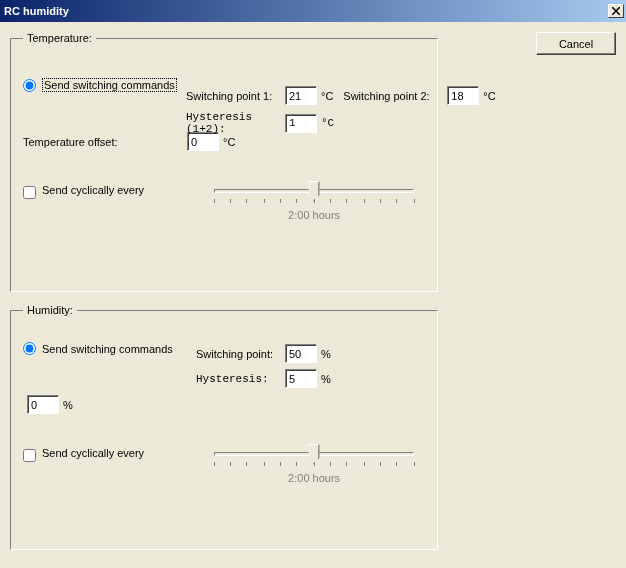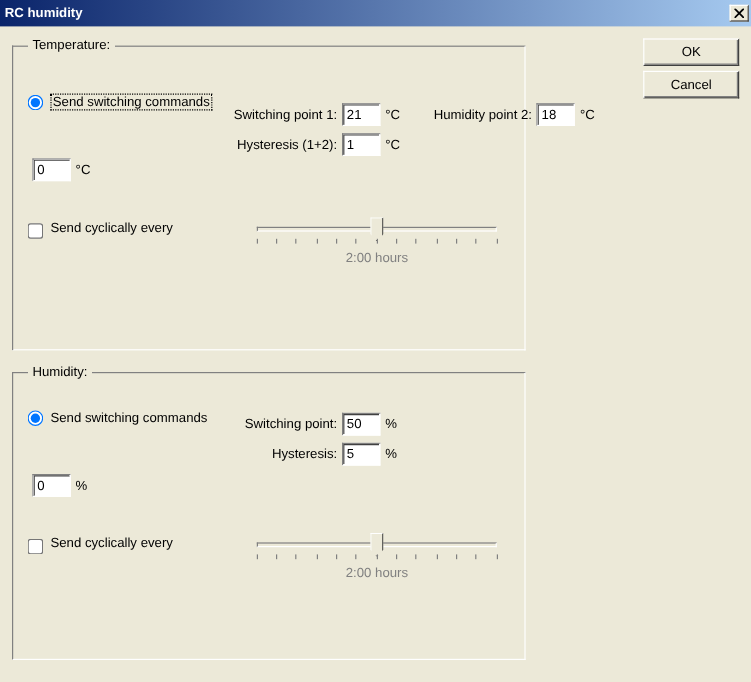--- a/index.html
+++ b/index.html
@@ -69,21 +69,21 @@
     position: relative;
   }
   fieldset.group > legend {
     padding: 0 4px;
     color: #000;
   }
   .row { display: flex; align-items: center; }
   .radio-row { display: flex; align-items: center; gap: 6px; margin: 4px 0; }
   .radio-row input[type=radio] { margin: 0; }
   .focus-label { border: 1px dotted #000; padding: 0 1px; }
-  .lbl { text-align: right; display: inline-block; }
+  .lbl { display: inline-block; }
   input.text {
     height: 19px;
     width: 32px;
     background: #fff;
     border: 1px solid #808080;
     border-right-color: #fff;
     border-bottom-color: #fff;
     box-shadow: inset 1px 1px 0 #404040;
     font: inherit;
     padding: 1px 3px;
@@ -141,52 +141,52 @@
     <svg viewBox="0 0 8 8">
       <line x1="0" y1="0" x2="8" y2="8" stroke="#000" stroke-width="1.5"></line>
       <line x1="8" y1="0" x2="0" y2="8" stroke="#000" stroke-width="1.5"></line>
     </svg>
   </div>
 </div>
 
 <div class="client">
 
   <div class="side-col">
-    <button class="btn">OK</button>
     <button class="btn">Cancel</button>
   </div>
 
   <div class="main-col">
 
     <fieldset class="group" style="height:260px;">
       <legend>Temperature:</legend>
 
       <div class="radio-row" style="margin-top:22px;">
         <input type="radio" name="temp-mode" checked="" style="">
         <span class="focus-label">Send switching commands</span>
       </div>
 
       <div style="position:absolute; left:175px; top:42px;">
         <div class="row">
           <span class="lbl" style="width:95px;">Switching point 1:</span>
           <input class="text" style="margin-left: 4px;" value="21">
           <span class="unit">°C</span>
-          <span class="lbl" style="width:100px; margin-left:10px;">Humidity point 2:</span>
+          <span class="lbl" style="width:100px; margin-left:10px;">Switching point 2:</span>
           <input class="text" style="margin-left: 4px;" value="18">
           <span class="unit">°C</span>
         </div>
-        <div class="row" style="margin-top:6px;">
+        <div class="row" style="margin-top:6px;font-family:Liberation Mono, monospace;">
           <span class="lbl" style="width:95px;">Hysteresis (1+2):</span>
           <input class="text" style="margin-left: 4px;" value="1">
           <span class="unit">°C</span>
         </div>
       </div>
 
 
       <div class="row" style="margin-top:40px;">
+        <span class="lbl" style="width:160px;">Temperature offset:</span>
         <input class="text" style="margin-left: 4px;" value="0">
         <span class="unit">°C</span>
       </div>
 
       <div class="row" style="margin-top:28px; align-items:flex-start;">
         <input type="checkbox" style="margin-top: 7px;">
         <span style="margin-left:6px; margin-top:5px;">Send cyclically every</span>
         <div style="margin-left:70px;">
           <div class="slider-wrap">
             <div class="slider-track"></div>
@@ -220,21 +220,21 @@
         <span>Send switching commands</span>
       </div>
 
       <div style="position:absolute; left:185px; top:28px;">
         <div class="row">
           <span class="lbl" style="width:85px;">Switching point:</span>
           <input class="text" style="margin-left: 4px;" value="50">
           <span class="unit">%</span>
         </div>
         <div class="row" style="margin-top:6px;">
-          <span class="lbl" style="width:85px;">Hysteresis:</span>
+          <span class="lbl" style="width:85px;font-family:Liberation Mono, monospace;">Hysteresis:</span>
           <input class="text" style="margin-left: 4px;" value="5">
           <span class="unit">%</span>
         </div>
       </div>
 
 
       <div class="row" style="margin-top:40px;">
         <input class="text" style="margin-left: 4px;" value="0">
         <span class="unit">%</span>
       </div>

